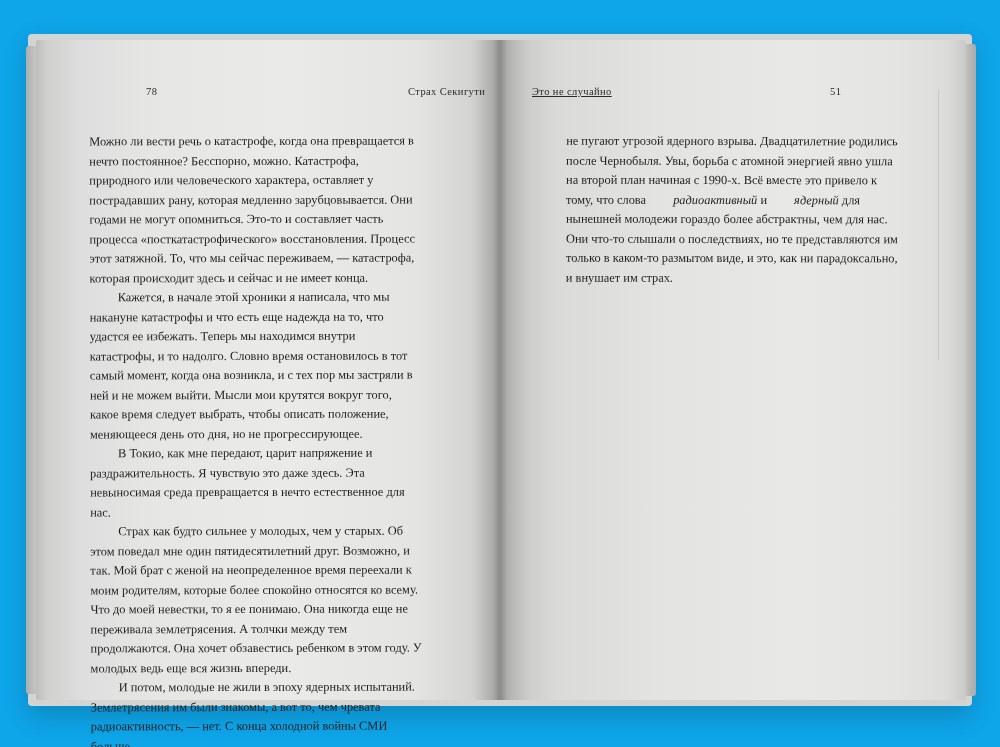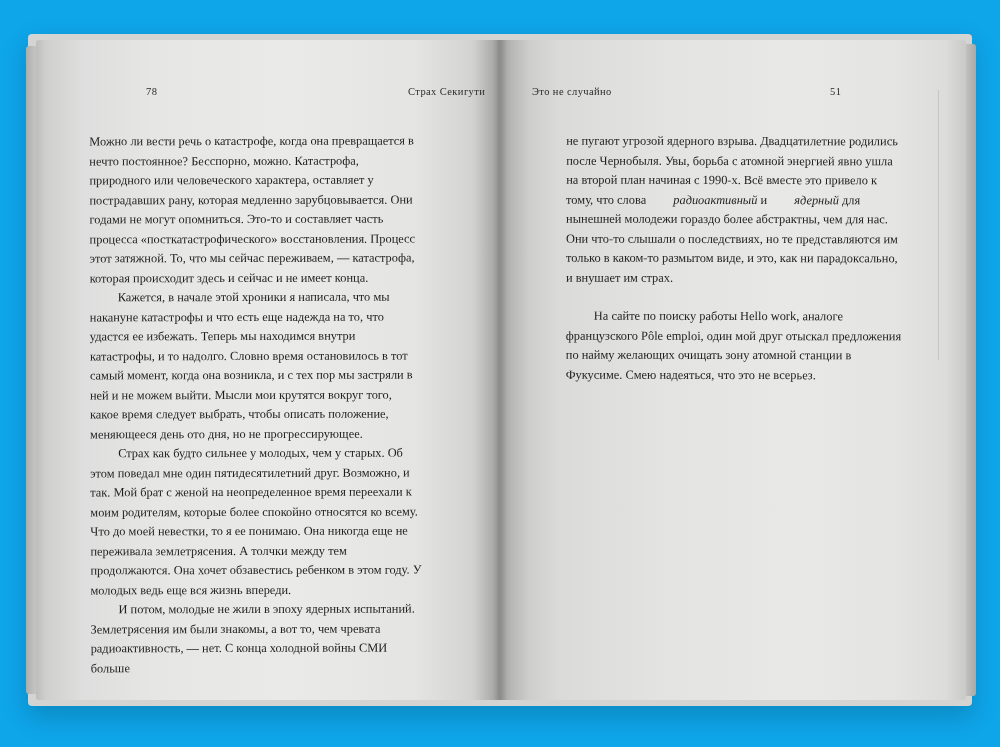--- a/index.html
+++ b/index.html
@@ -116,21 +116,21 @@
   
   .running {
     position: absolute;
     font-size: 10.5px;
     color: #2b2b2b;
     letter-spacing: 0.4px;
     white-space: nowrap;
   }
   .folio-left   { left: 146px; top: 86px; }
   .author-left  { left: 408px; top: 86px; }
-  .title-right  { left: 532px; top: 86px; }
+  .title-right  { left: 532px; top: 86px; text-decoration: underline; }
   .folio-right  { left: 830px; top: 86px; }
 
   
   .col {
     position: absolute;
     font-size: 12.4px;
     line-height: 19.5px;
     color: #1d1d1d;
     text-align: left;
     hyphens: none;
@@ -165,22 +165,22 @@
   <div class="gutter"></div>
 
   <div class="running folio-left">78</div>
   <div class="running author-left">Страх Секигути</div>
   <div class="running title-right">Это не случайно</div>
   <div class="running folio-right">51</div>
 
   <div class="col col-left" id="left-col">
       <p class="noindent">Можно ли вести речь о катастрофе, когда она превращается в нечто постоянное? Бесспорно, можно. Катастрофа, природного или человеческого характера, оставляет у пострадавших рану, которая медленно зарубцовывается. Они годами не могут опомниться. Это-то и составляет часть процесса «посткатастрофического» восстановления. Процесс этот затяжной. То, что мы сейчас переживаем, — катастрофа, которая происходит здесь и сейчас и не имеет конца.</p>
       <p>Кажется, в начале этой хроники я написала, что мы накануне катастрофы и что есть еще надежда на то, что удастся ее избежать. Теперь мы находимся внутри катастрофы, и то надолго. Словно время остановилось в тот самый момент, когда она возникла, и с тех пор мы застряли в ней и не можем выйти. Мысли мои крутятся вокруг того, какое время следует выбрать, чтобы описать положение, меняющееся день ото дня, но не прогрессирующее.</p>
+      <p>В Токио, как мне передают, царит напряжение и раздражительность. Я чувствую это даже здесь. Эта невыносимая среда превращается в нечто естественное для нас.</p>
       <p>Страх как будто сильнее у молодых, чем у старых. Об этом поведал мне один пятидесятилетний друг. Возможно, и так. Мой брат с женой на неопределенное время переехали к моим родителям, которые более спокойно относятся ко всему. Что до моей невестки, то я ее понимаю. Она никогда еще не переживала землетрясения. А толчки между тем продолжаются. Она хочет обзавестись ребенком в этом году. У молодых ведь еще вся жизнь впереди.</p>
       <p>И потом, молодые не жили в эпоху ядерных испытаний. Землетрясения им были знакомы, а вот то, чем чревата радиоактивность, — нет. С конца холодной войны СМИ больше</p>
     </div>
 
   <div class="col col-right" id="right-col">
       <p class="noindent"><span>не пугают угрозой ядерного взрыва. Двадцатилетние родились после Чернобыля. Увы, борьба с атомной энергией явно ушла на второй план начиная с 1990-х. Всё вместе это привело к тому, что слова </span><i>радиоактивный</i><span> и </span><i>ядерный</i><span> для нынешней молодежи гораздо более абстрактны, чем для нас. Они что-то слышали о последствиях, но те представляются им только в каком-то размытом виде, и это, как ни парадоксально, и внушает им страх.</span></p>
-      <p class="gap-before"><span>На сайте по поиску работы Hello work, аналоге французского Pôle emploi, один мой друг отыскал предложения по найму желающих очищать зону атомной станции в Фукусиме. Смею надеяться, что это не всерьез.</span></p>
     </div>
 
 </div>
 
 </body></html>

